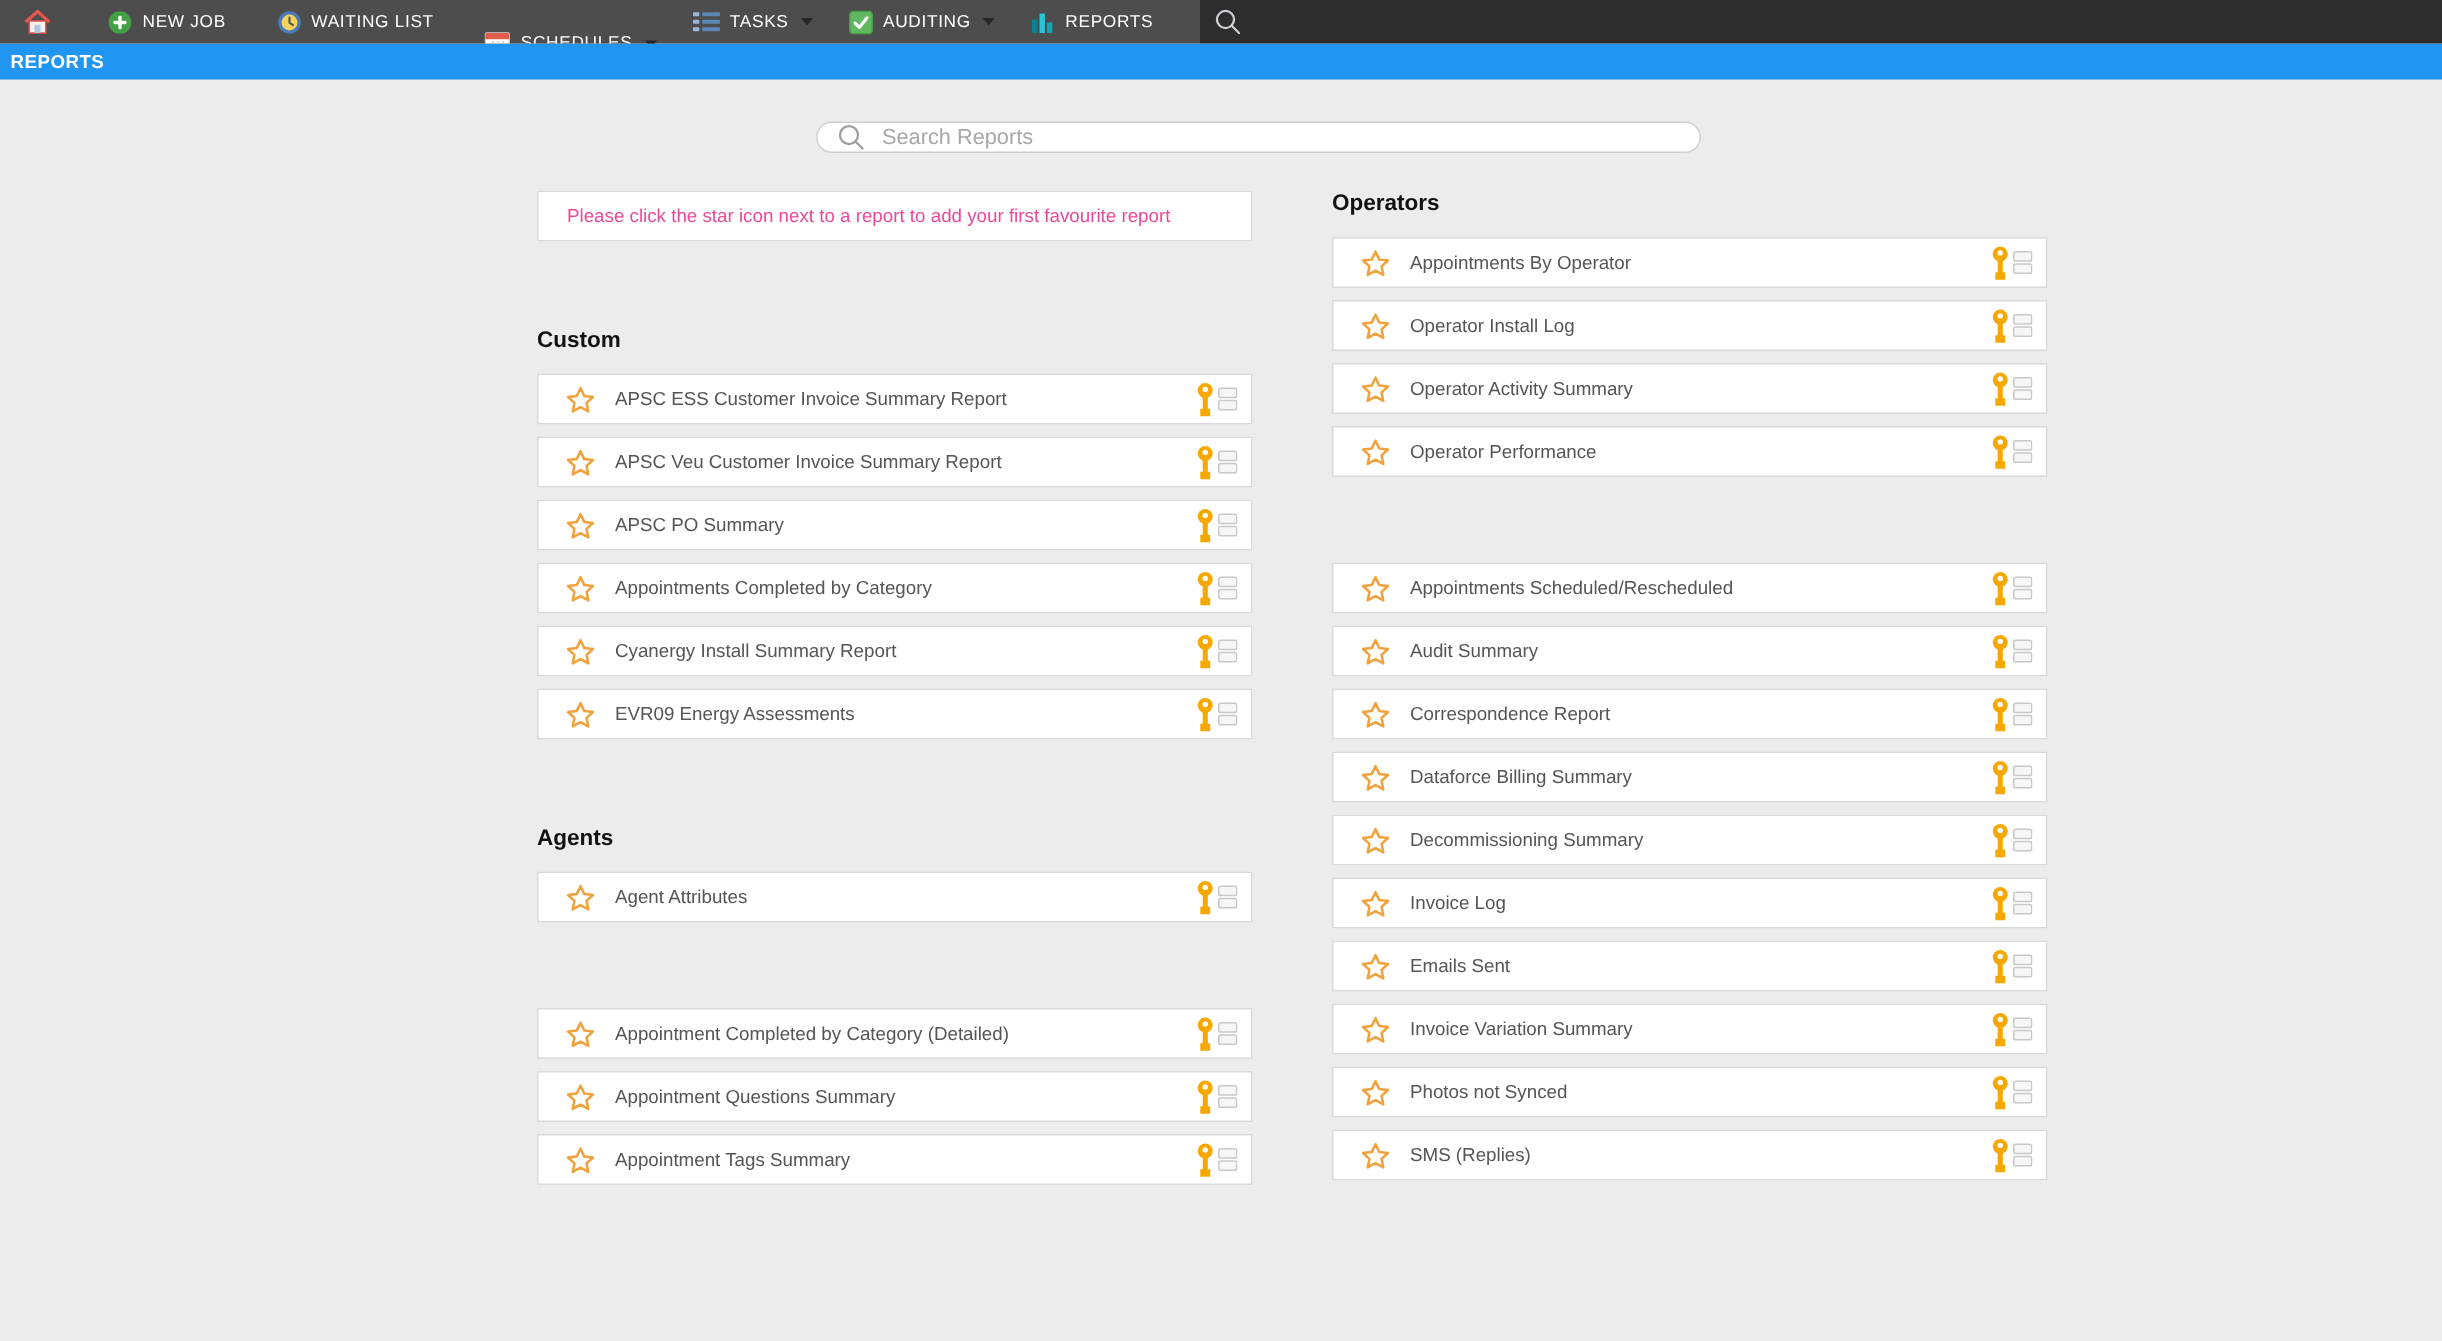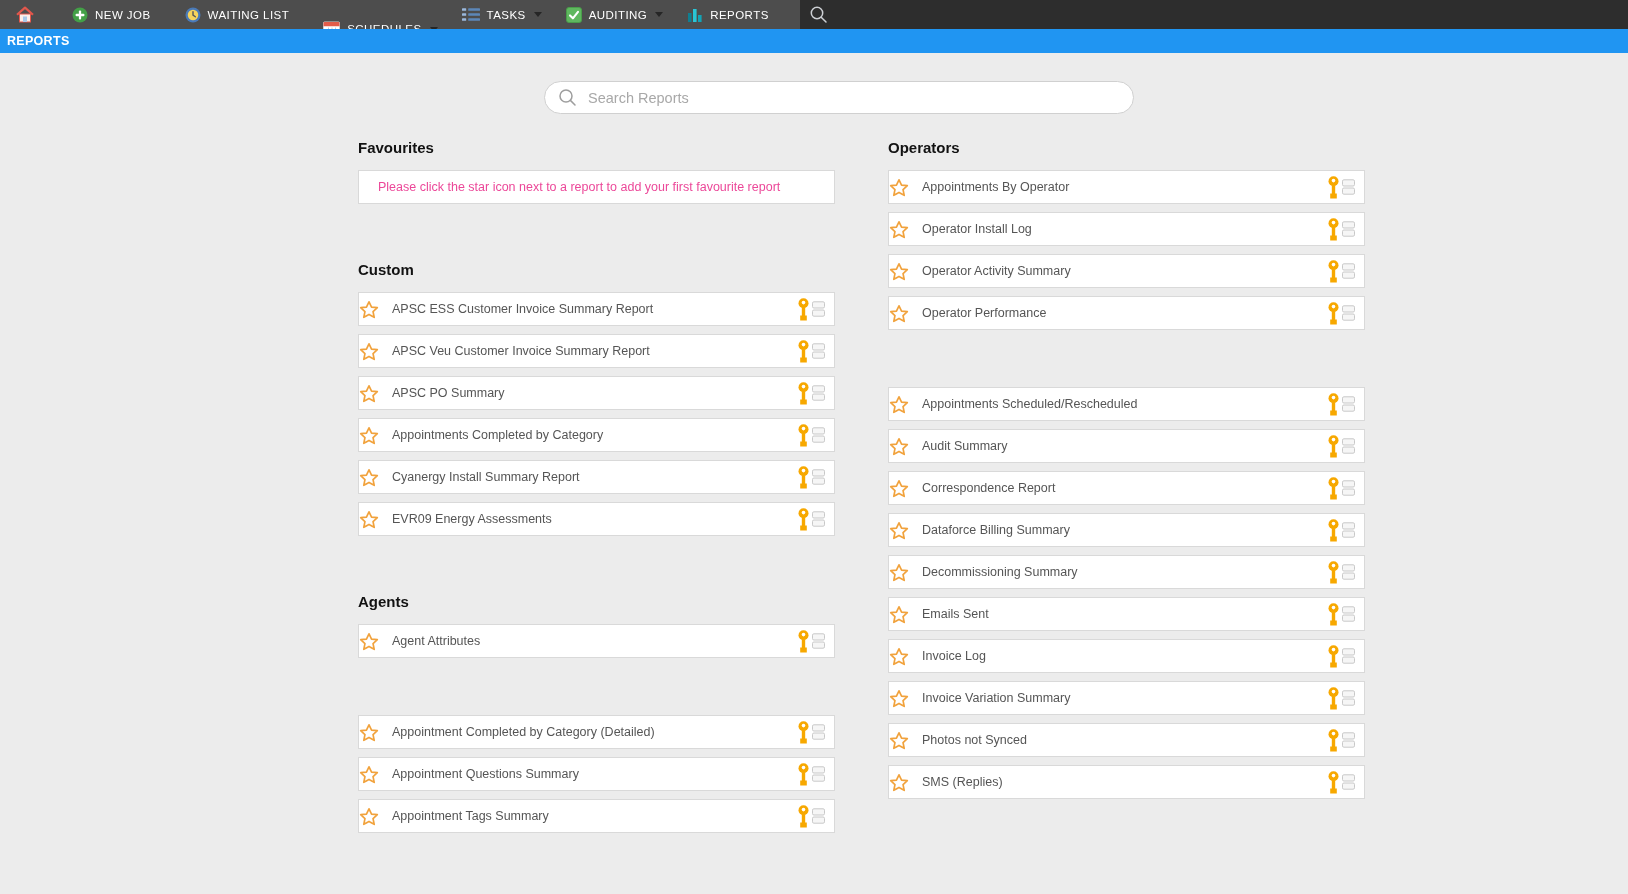--- a/index.html
+++ b/index.html
@@ -20,40 +20,40 @@
   .nav-item svg { display:block; }
 
   
   .pagebar { height:24px; background:#2095f2; display:flex; align-items:center; padding-left:7px; }
   .pagebar span { color:#fff; font-weight:bold; font-size:12.5px; letter-spacing:.3px; }
 
   
   .content { margin-left:358px; width:1008px; }
   .search-row { padding-top:28px; }
   .search-box {
-    margin-left:186px; width:590px; height:33px;
+    margin-left:186px; width:590px; height:21px;
     background:#fff; border:1px solid #d0d0d0; border-radius:17px;
     display:flex; align-items:center; padding:0 13px;
   }
   .search-box input {
     flex:1; border:none; outline:none; background:transparent;
     font-family:inherit; font-size:14.5px; color:#333; margin-left:9px;
   }
   .search-box input::placeholder { color:#a8a8a8; }
 
   .columns { display:flex; gap:53px; margin-top:25px; align-items:flex-start; }
   .col { width:477px; }
 
   .report-section { margin-bottom:57px; }
   .report-section h2 { margin:0 0 14px 0; font-size:15px; font-weight:bold; color:#121212; }
 
   .report-card {
     position:relative; height:34px; margin-bottom:8px;
     background:#fff; border:1px solid #d9d9d9;
-    display:flex; align-items:center; 
+    display:flex; align-items:center; padding-left:18px;
   }
   .report-card .star { display:flex; margin-right:13px; cursor:pointer; }
   .report-card .label { font-size:12.5px; color:#555; }
   .report-card.empty { padding-left:19px; }
   .report-card.empty .label { color:#ec4899; }
   .card-icons { position:absolute; right:9px; top:0; height:100%; display:flex; align-items:center; gap:2px; }
   .card-icons span { display:flex; }
 </style>
 </head>
 <body>
@@ -178,21 +178,20 @@
           <line x1="12.4" y1="12.4" x2="17" y2="17" stroke="#9e9e9e" stroke-width="1.5" stroke-linecap="round"></line>
         </svg>
       </span>
       <input type="text" placeholder="Search Reports" style="">
     </div>
   </div>
 
   <div class="columns">
     <div class="col" id="col-left">
         <section class="report-section">
-          <h2>Favourites</h2>
           <div class="report-card empty">
             <span class="label">Please click the star icon next to a report to add your first favourite report</span>
           </div>
         </section>
         <section class="report-section">
           <h2>Custom</h2>
           <div class="report-card">
             <span class="star">
               <svg width="20" height="19" viewBox="0 0 20 19">
                 <path d="M10 1.8 L12.55 7.05 18.3 7.7 14.05 11.6 15.2 17.3 10 14.45 4.8 17.3 5.95 11.6 1.7 7.7 7.45 7.05 Z" fill="#fff" stroke="#f1a23c" stroke-width="1.7" stroke-linejoin="round"></path>
@@ -659,45 +658,45 @@
                 </svg>
               </span>
             </span>
           </div>
           <div class="report-card">
             <span class="star">
               <svg width="20" height="19" viewBox="0 0 20 19">
                 <path d="M10 1.8 L12.55 7.05 18.3 7.7 14.05 11.6 15.2 17.3 10 14.45 4.8 17.3 5.95 11.6 1.7 7.7 7.45 7.05 Z" fill="#fff" stroke="#f1a23c" stroke-width="1.7" stroke-linejoin="round"></path>
               </svg>
             </span>
+            <span class="label">Invoice Log</span>
+            <span class="card-icons">
+              <span>
+                <svg width="13" height="23" viewBox="0 0 13 23">
+                  <circle cx="6.5" cy="5.3" r="5" fill="#f7a800"></circle>
+                  <circle cx="6.5" cy="4.6" r="1.8" fill="#fff"></circle>
+                  <rect x="4.8" y="9.5" width="3.4" height="9" fill="#f7a800"></rect>
+                  <rect x="3.2" y="17.5" width="6.6" height="5" fill="#f7a800"></rect>
+                </svg>
+              </span>
+              <span>
+                <svg width="13" height="16" viewBox="0 0 13 16">
+                  <rect x="0.5" y="0.8" width="12" height="6.2" rx="1.4" fill="#f6f6f6" stroke="#c8c8c8"></rect>
+                  <rect x="0.5" y="9" width="12" height="6.2" rx="1.4" fill="#f6f6f6" stroke="#c8c8c8"></rect>
+                </svg>
+              </span>
+            </span>
+          </div>
+          <div class="report-card">
+            <span class="star">
+              <svg width="20" height="19" viewBox="0 0 20 19">
+                <path d="M10 1.8 L12.55 7.05 18.3 7.7 14.05 11.6 15.2 17.3 10 14.45 4.8 17.3 5.95 11.6 1.7 7.7 7.45 7.05 Z" fill="#fff" stroke="#f1a23c" stroke-width="1.7" stroke-linejoin="round"></path>
+              </svg>
+            </span>
             <span class="label">Emails Sent</span>
-            <span class="card-icons">
-              <span>
-                <svg width="13" height="23" viewBox="0 0 13 23">
-                  <circle cx="6.5" cy="5.3" r="5" fill="#f7a800"></circle>
-                  <circle cx="6.5" cy="4.6" r="1.8" fill="#fff"></circle>
-                  <rect x="4.8" y="9.5" width="3.4" height="9" fill="#f7a800"></rect>
-                  <rect x="3.2" y="17.5" width="6.6" height="5" fill="#f7a800"></rect>
-                </svg>
-              </span>
-              <span>
-                <svg width="13" height="16" viewBox="0 0 13 16">
-                  <rect x="0.5" y="0.8" width="12" height="6.2" rx="1.4" fill="#f6f6f6" stroke="#c8c8c8"></rect>
-                  <rect x="0.5" y="9" width="12" height="6.2" rx="1.4" fill="#f6f6f6" stroke="#c8c8c8"></rect>
-                </svg>
-              </span>
-            </span>
-          </div>
-          <div class="report-card">
-            <span class="star">
-              <svg width="20" height="19" viewBox="0 0 20 19">
-                <path d="M10 1.8 L12.55 7.05 18.3 7.7 14.05 11.6 15.2 17.3 10 14.45 4.8 17.3 5.95 11.6 1.7 7.7 7.45 7.05 Z" fill="#fff" stroke="#f1a23c" stroke-width="1.7" stroke-linejoin="round"></path>
-              </svg>
-            </span>
-            <span class="label">Invoice Log</span>
             <span class="card-icons">
               <span>
                 <svg width="13" height="23" viewBox="0 0 13 23">
                   <circle cx="6.5" cy="5.3" r="5" fill="#f7a800"></circle>
                   <circle cx="6.5" cy="4.6" r="1.8" fill="#fff"></circle>
                   <rect x="4.8" y="9.5" width="3.4" height="9" fill="#f7a800"></rect>
                   <rect x="3.2" y="17.5" width="6.6" height="5" fill="#f7a800"></rect>
                 </svg>
               </span>
               <span>

